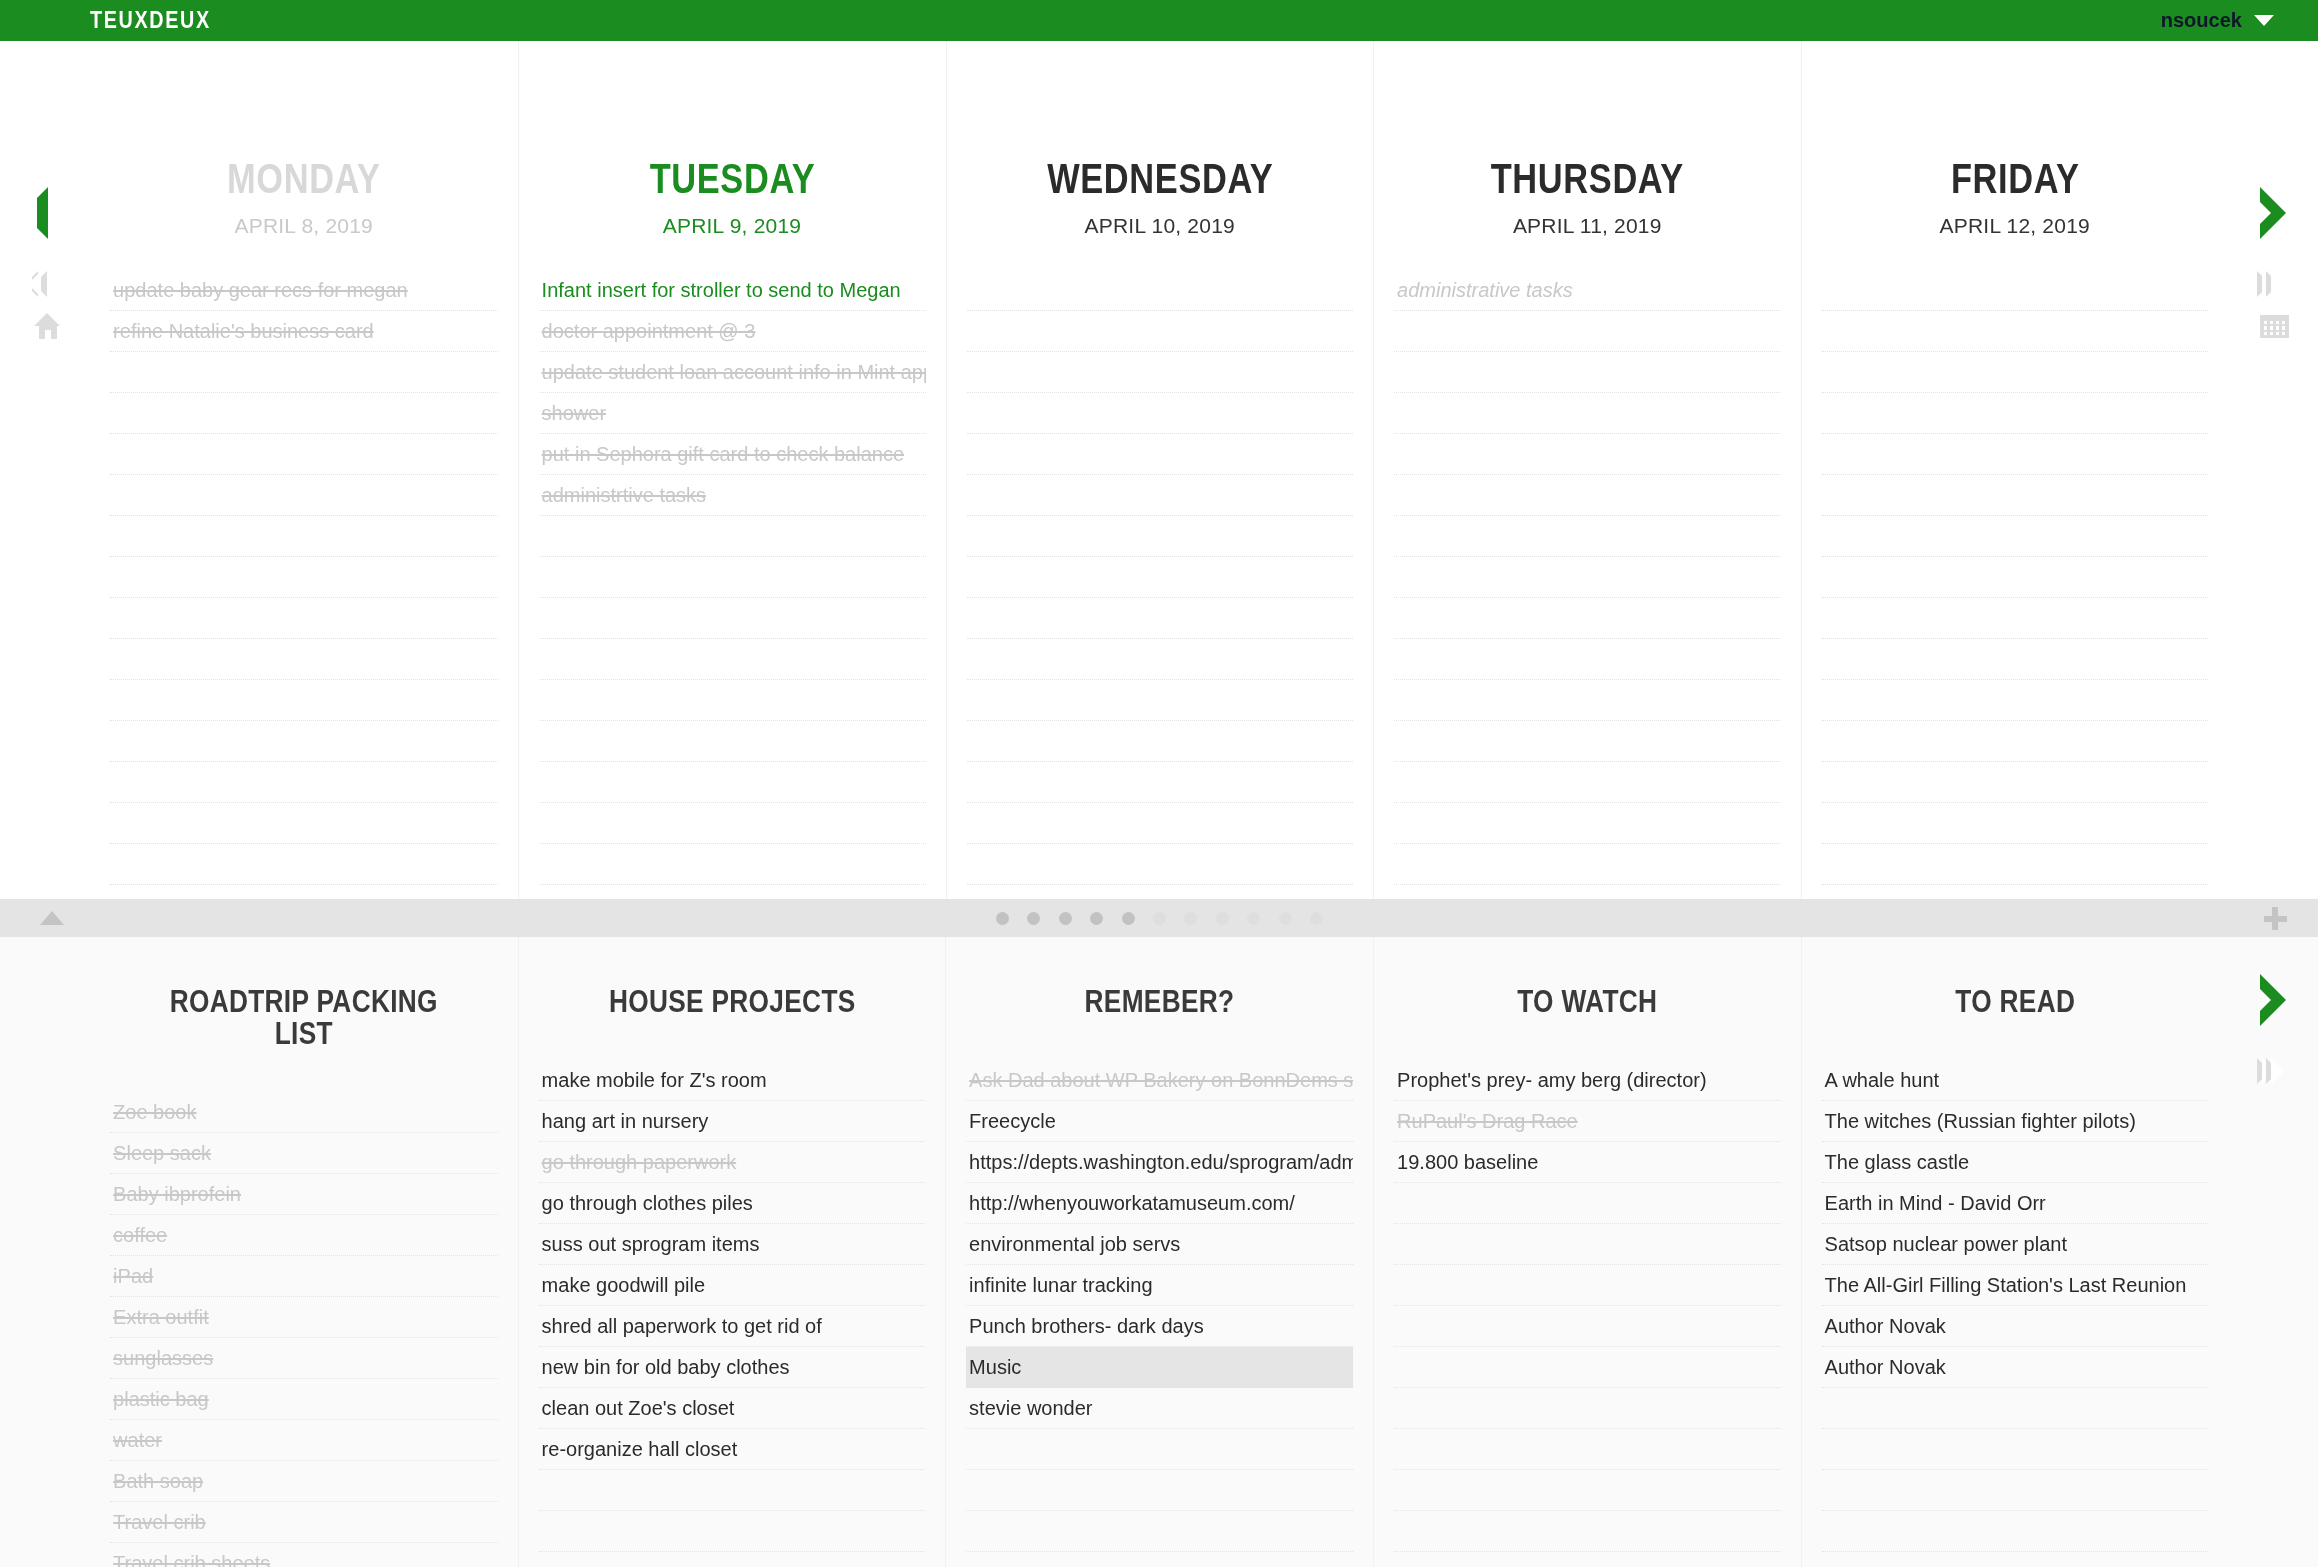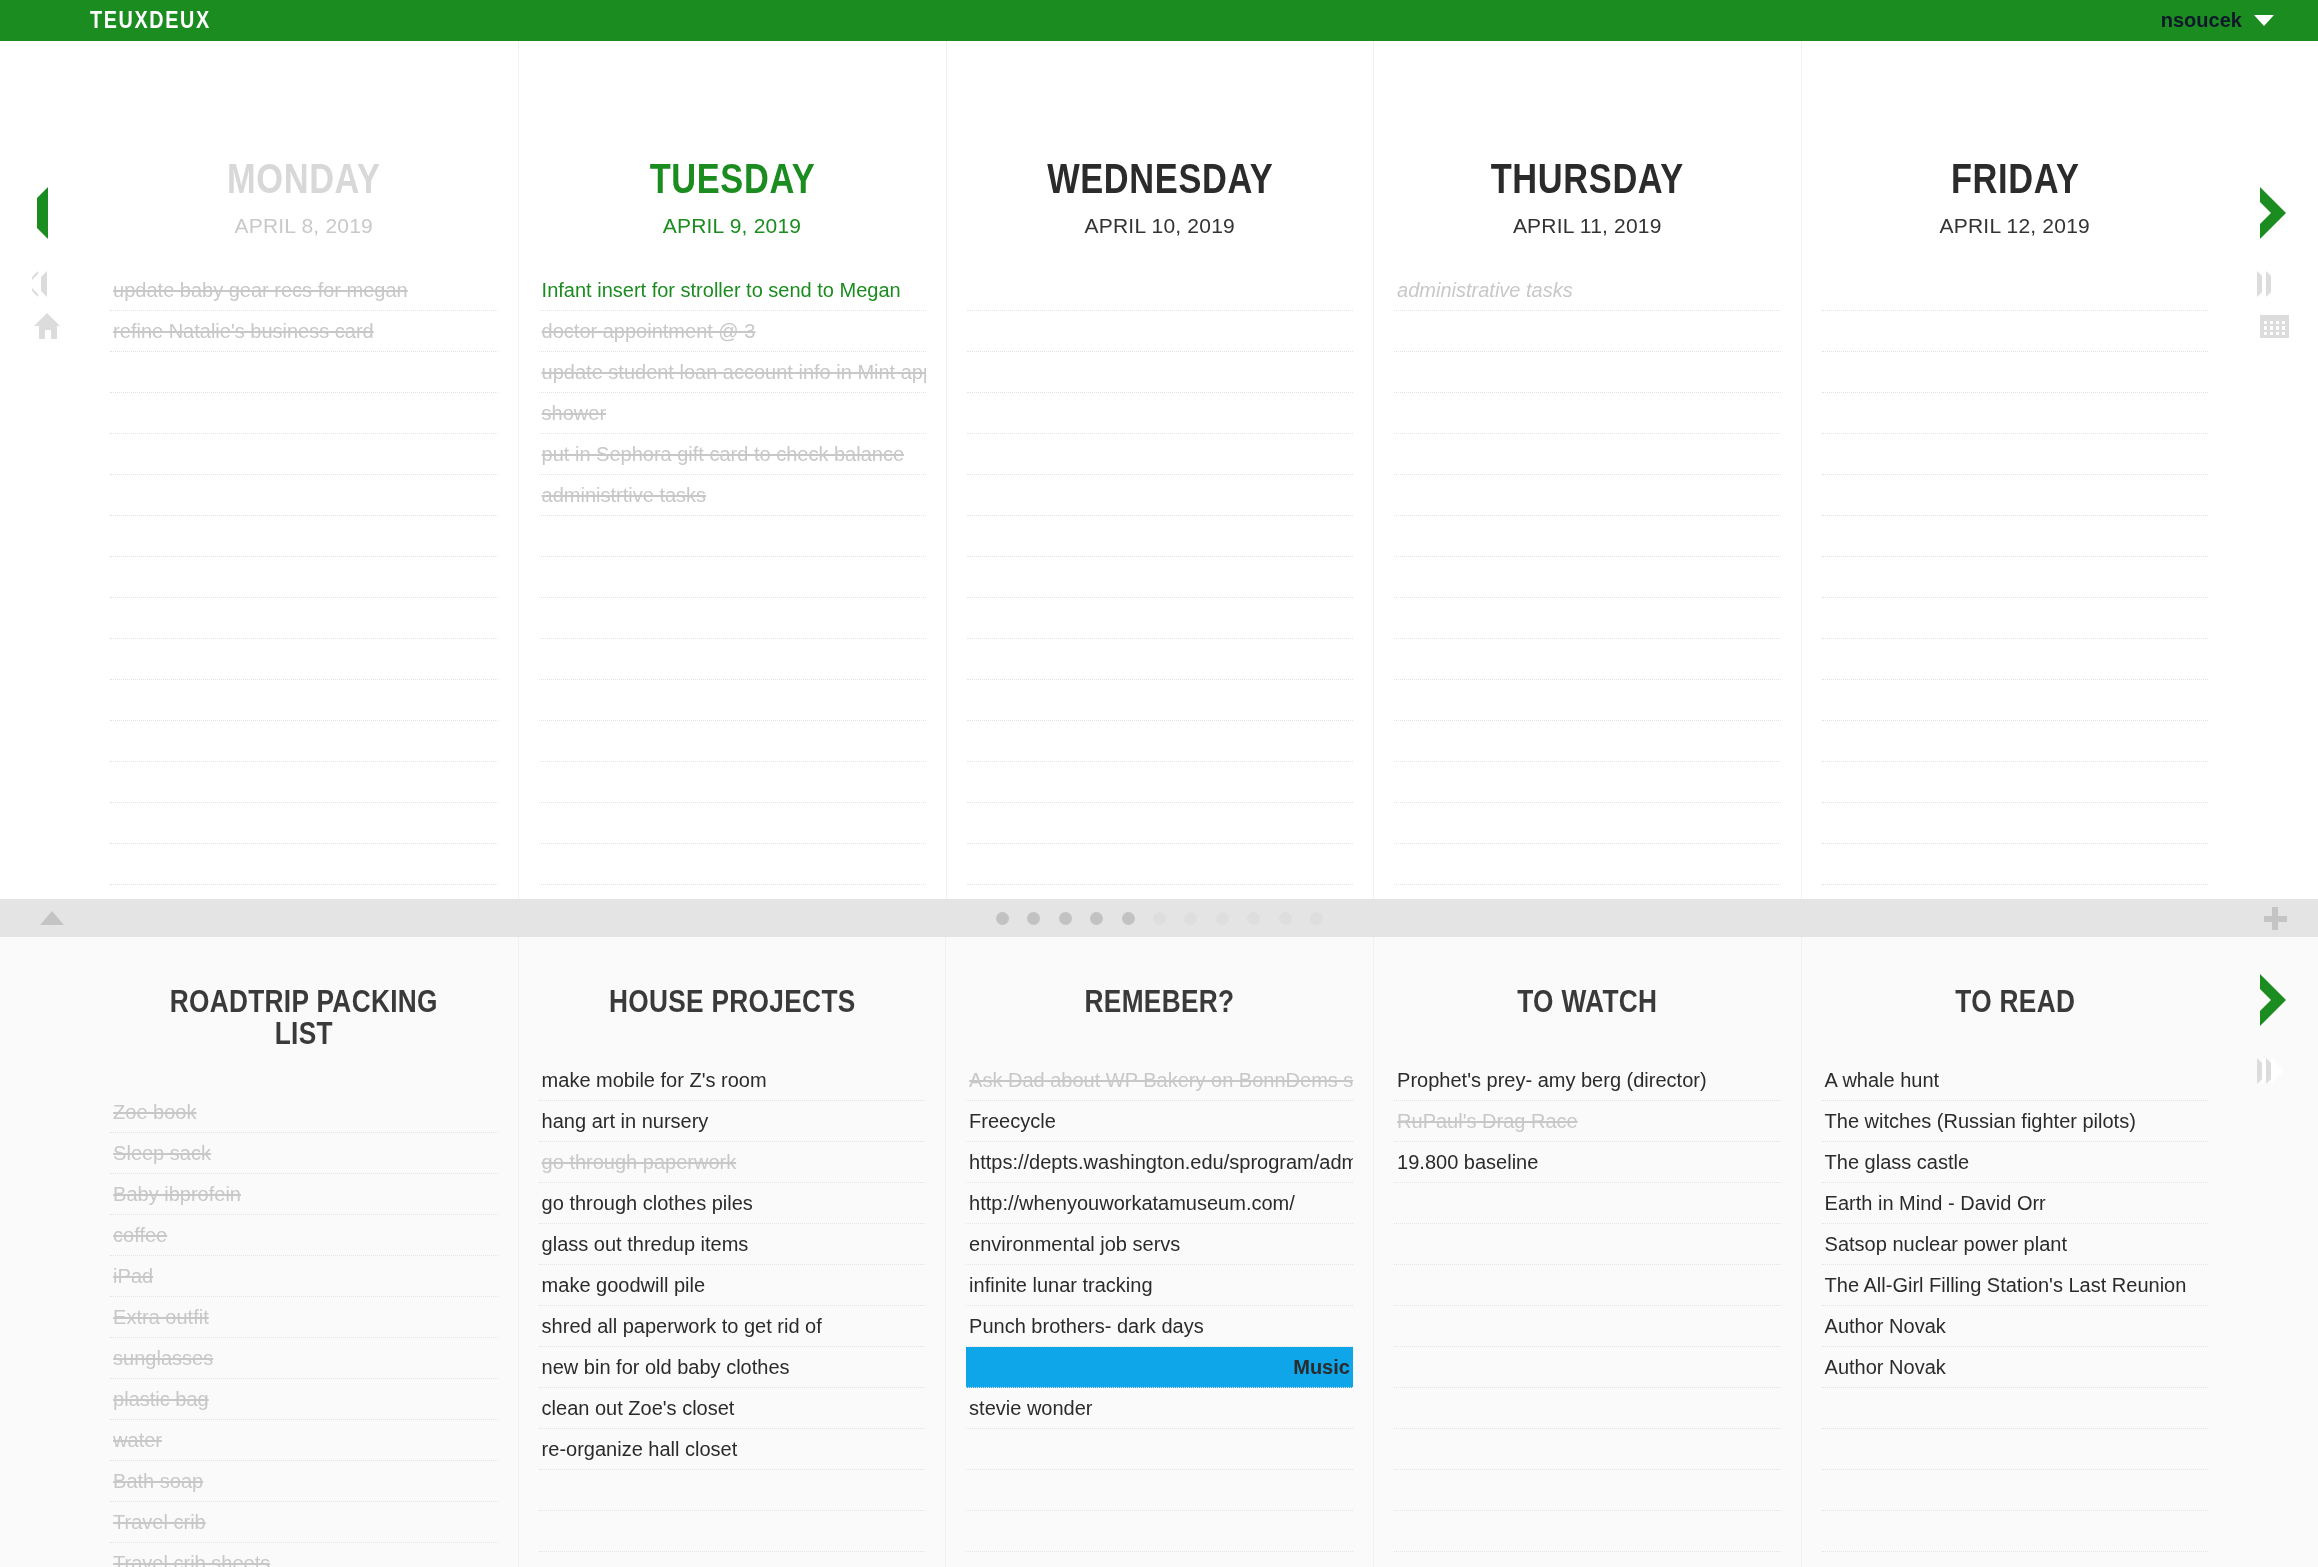--- a/index.html
+++ b/index.html
@@ -171,23 +171,23 @@
     overflow: hidden;
   }
   .todo-item.done {
     color: #c8c8c8;
     text-decoration: line-through;
     text-decoration-color: #c8c8c8;
   }
   .todo-item.italic { color: #c8c8c8; font-style: italic; }
   .todo-item.empty  { color: transparent; }
   .todo-item.heading {
-    background: #0ea5e9;
-    font-weight: bold;
-    text-align: right;
+    background: #e5e5e5;
+    font-weight: normal;
+    text-align: left;
   }
 
   
   #divider {
     position: absolute;
     top: 858px; left: 0;
     width: 2319px; height: 38px;
     background: #e4e4e4;
     z-index: 25;
     display: flex; align-items: center; justify-content: center;
@@ -474,21 +474,21 @@
           <div class="todo-item done">Travel crib sheets</div>
         </div>
       </div>
       <div class="list-col">
         <div class="list-title">HOUSE PROJECTS</div>
         <div class="todo-list">
           <div class="todo-item">make mobile for Z's room</div>
           <div class="todo-item">hang art in nursery</div>
           <div class="todo-item done">go through paperwork</div>
           <div class="todo-item">go through clothes piles</div>
-          <div class="todo-item">glass out thredup items</div>
+          <div class="todo-item">suss out sprogram items</div>
           <div class="todo-item">make goodwill pile</div>
           <div class="todo-item">shred all paperwork to get rid of</div>
           <div class="todo-item">new bin for old baby clothes</div>
           <div class="todo-item">clean out Zoe's closet</div>
           <div class="todo-item">re-organize hall closet</div>
           <div class="todo-item empty">&nbsp;</div>
           <div class="todo-item empty">&nbsp;</div>
           <div class="todo-item empty">&nbsp;</div>
         </div>
       </div>

